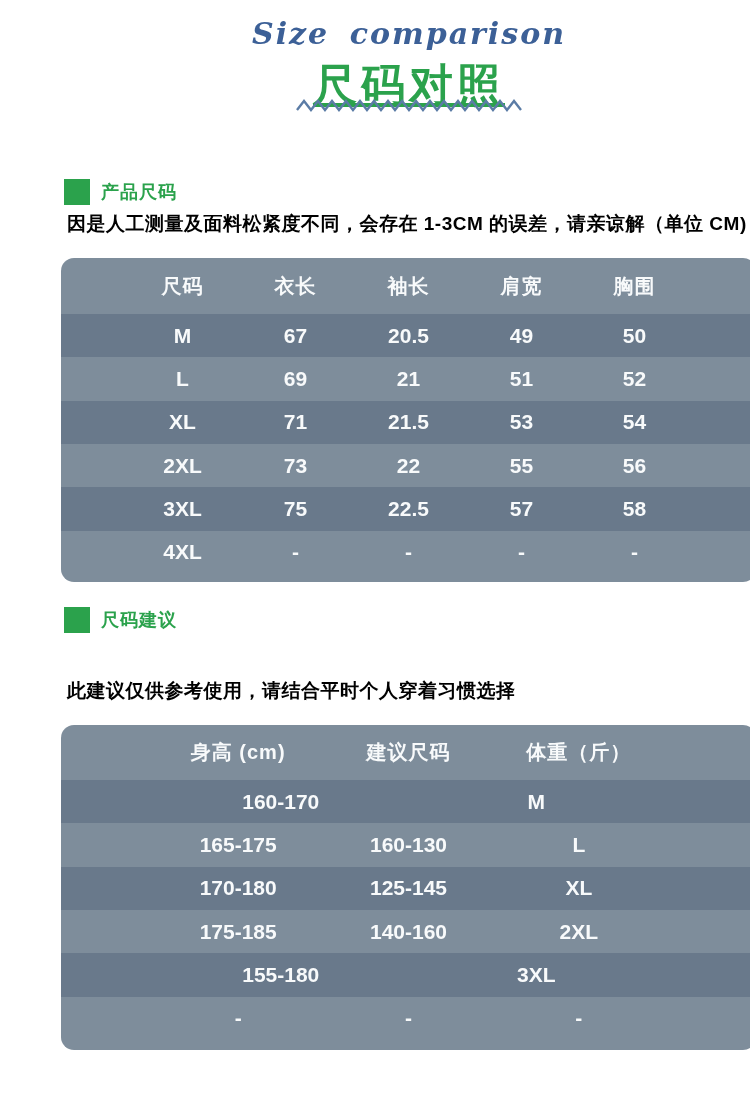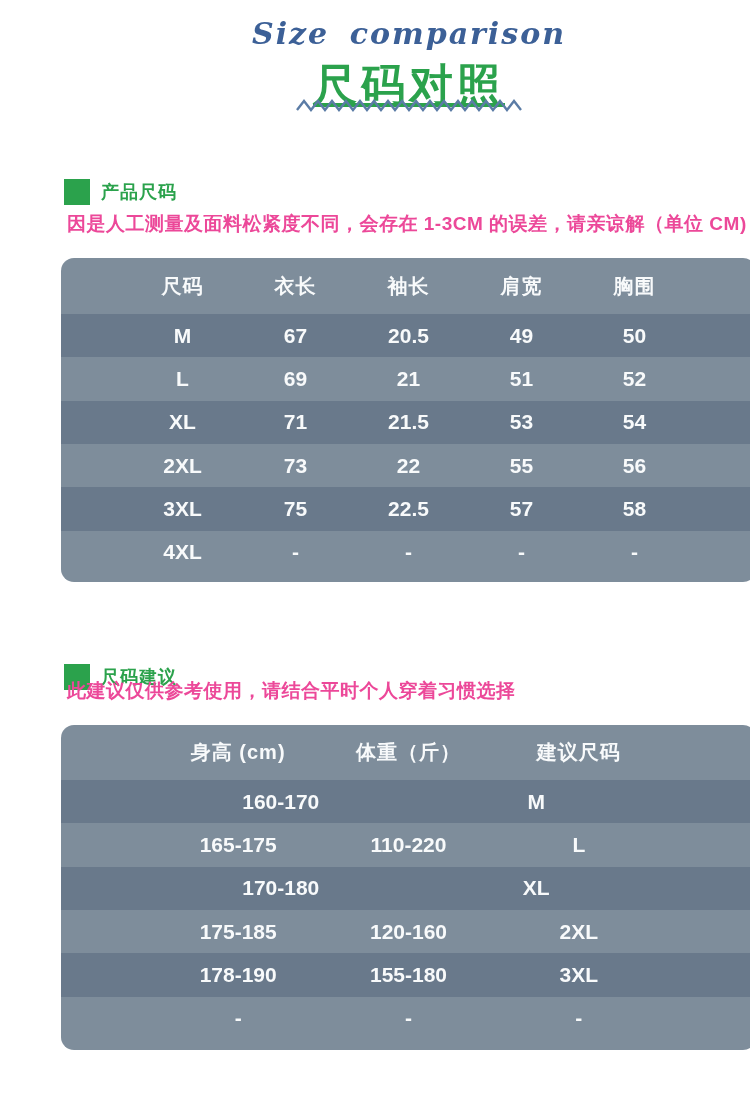--- a/index.html
+++ b/index.html
@@ -20,21 +20,21 @@
   .hero-zh{
     top:56px;left:0;width:750px;text-align:center;
     font-size:44px;font-weight:bold;letter-spacing:4px;color:#2ba24c;text-decoration:underline;
   }
   .zigzag{top:97px;left:0;width:750px;text-align:center;}
 
   
   .sec-head{display:flex;align-items:center;left:30px;}
   .sec-bullet{width:26px;height:26px;background:#2ba24c;margin-right:11px;flex:none;}
   .sec-title{font-size:18px;font-weight:bold;color:#2ba24c;letter-spacing:1px;}
-  .sec-note{left:33px;font-size:19px;font-weight:bold;color:#ec4899;letter-spacing:0.5px;}
+  .sec-note{left:33px;font-size:19px;font-weight:bold;color:#000000;letter-spacing:0.5px;}
 
   
   .size-table{
     left:27px;width:695px;border-radius:13px;overflow:hidden;
     background:#7e8d9b;display:flex;flex-direction:column;
     color:#f8fafb;padding-bottom:0;box-sizing:border-box;
   }
   .t-head{display:flex;align-items:center;flex:none;}
   .trow{display:flex;align-items:center;flex:1;}
   .trow.dark{background:#69798b;}
@@ -113,52 +113,52 @@
     </div>
     <div class="trow">
       <div class="cell">4XL</div>
       <div class="cell">-</div>
       <div class="cell">-</div>
       <div class="cell">-</div>
       <div class="cell">-</div>
     </div>
   </div>
 
-<div class="abs sec-head" style="top:664px;">
+<div class="abs sec-head" style="top:607px;">
   <span class="sec-bullet"></span>
   <span class="sec-title">尺码建议</span>
 </div>
 <div class="abs sec-note" style="top:678px;">此建议仅供参考使用，请结合平时个人穿着习惯选择</div>
 
 <div id="table2" class="abs size-table">
   <div class="t-head">
       <div class="cell">身高 (cm)</div>
+      <div class="cell">建议尺码</div>
       <div class="cell">体重（斤）</div>
-      <div class="cell">建议尺码</div>
     </div>
 <div class="trow dark">
       <div class="cell">160-170</div>
       <div class="cell">M</div>
     </div>
     <div class="trow">
       <div class="cell">165-175</div>
-      <div class="cell">110-220</div>
+      <div class="cell">160-130</div>
       <div class="cell">L</div>
     </div>
     <div class="trow dark">
       <div class="cell">170-180</div>
+      <div class="cell">125-145</div>
       <div class="cell">XL</div>
     </div>
     <div class="trow">
       <div class="cell">175-185</div>
-      <div class="cell">120-160</div>
+      <div class="cell">140-160</div>
       <div class="cell">2XL</div>
     </div>
     <div class="trow dark">
-      <div class="cell">178-190</div>
       <div class="cell">155-180</div>
       <div class="cell">3XL</div>
     </div>
     <div class="trow">
       <div class="cell">-</div>
       <div class="cell">-</div>
       <div class="cell">-</div>
     </div>
   </div>
 

